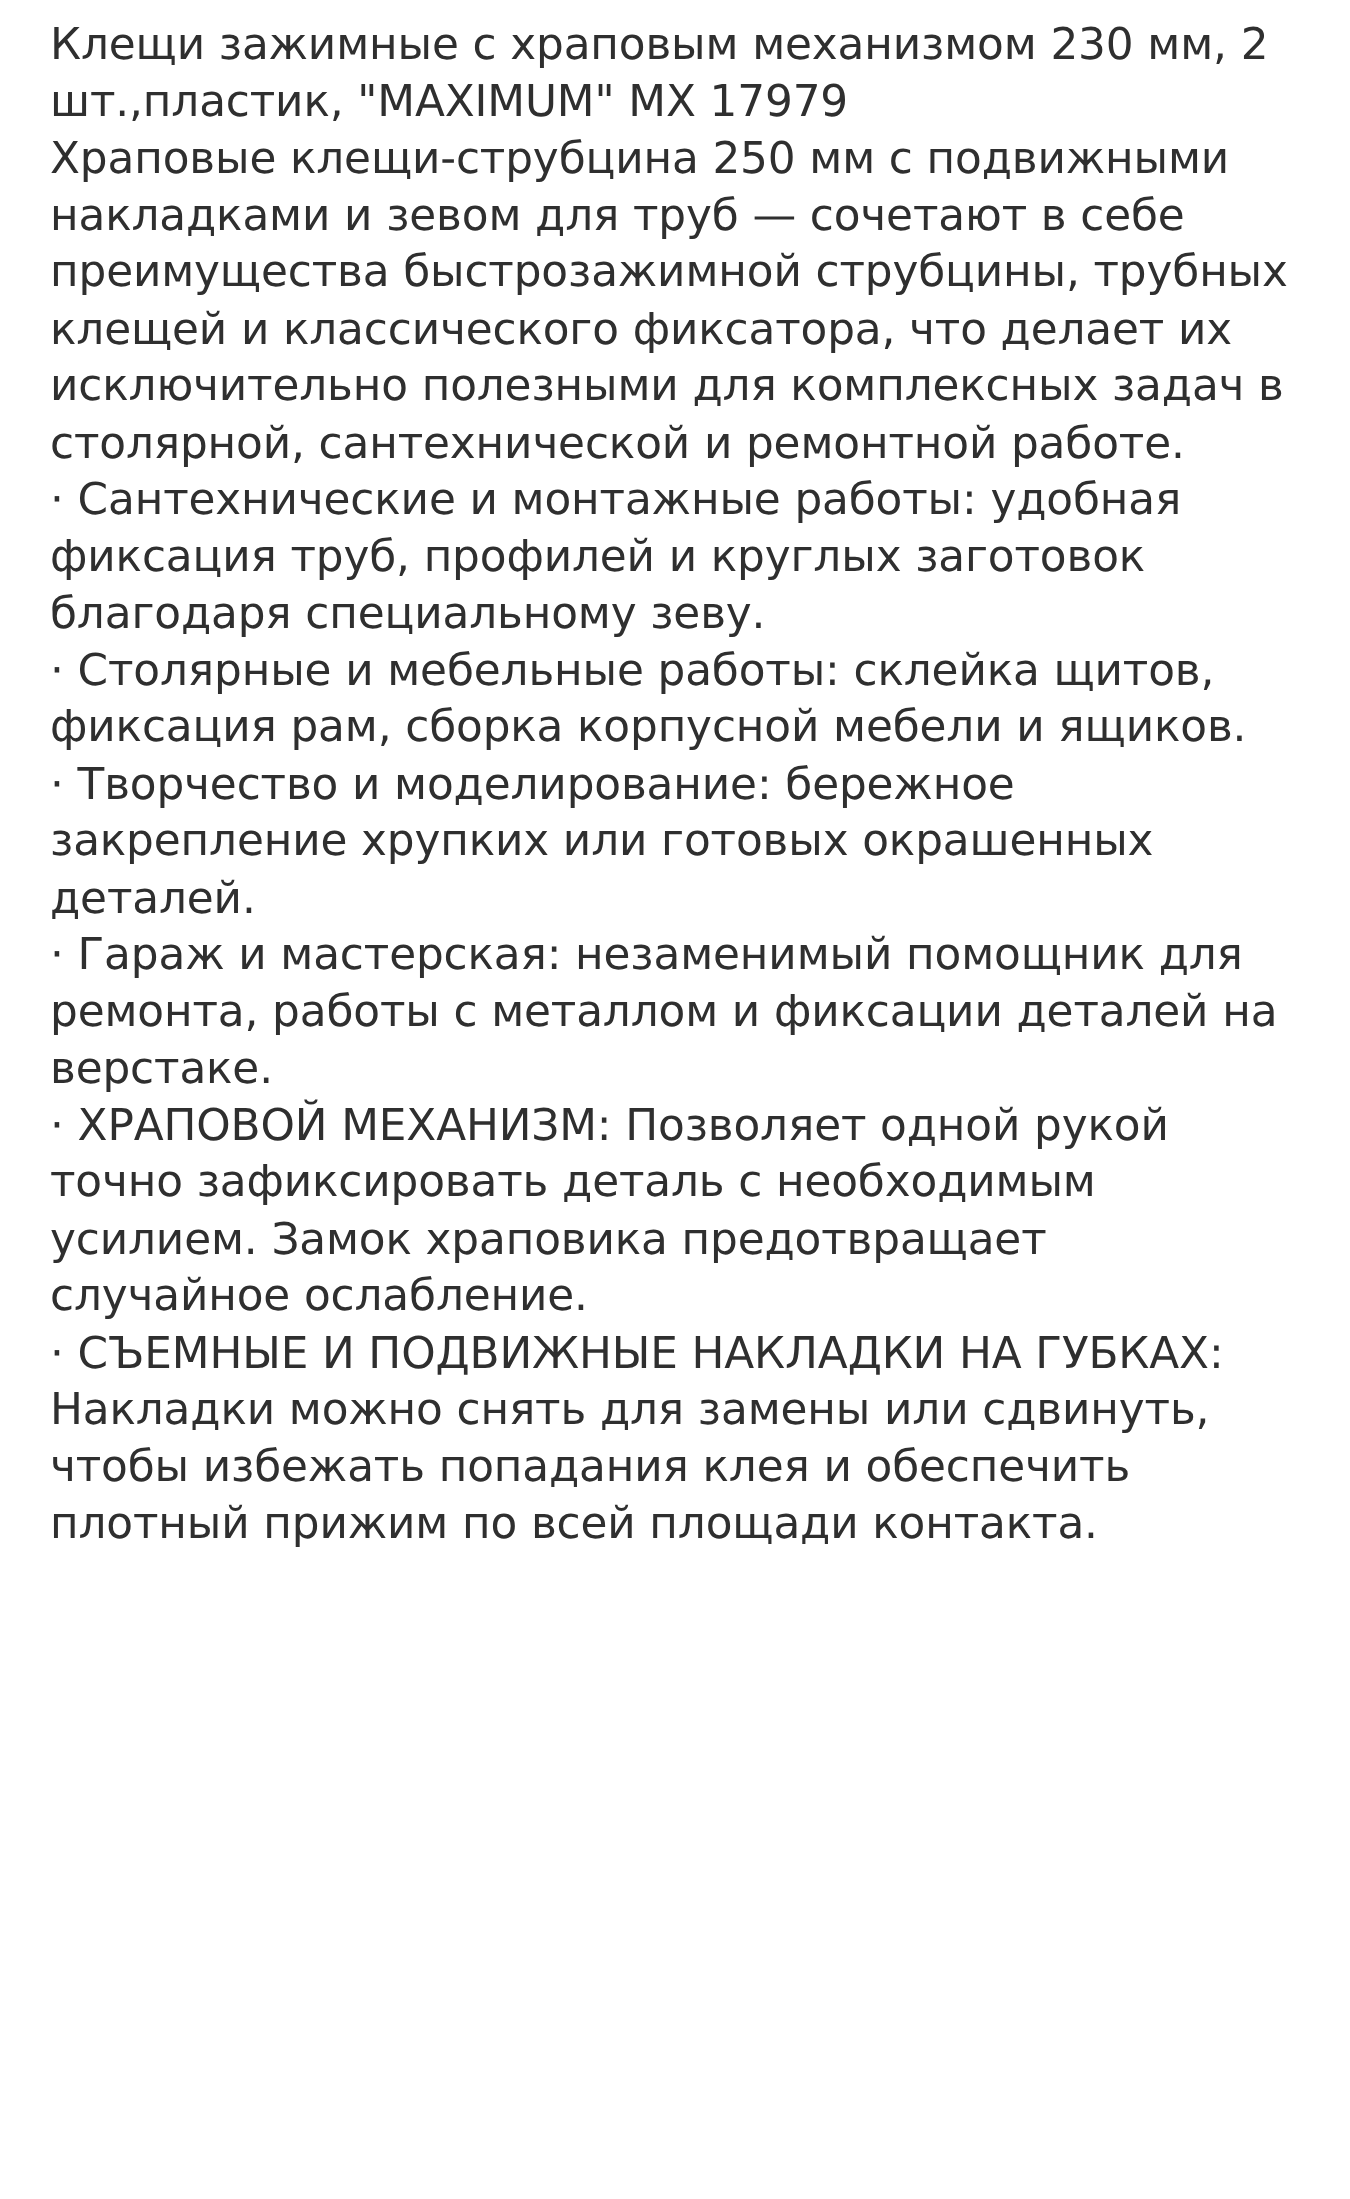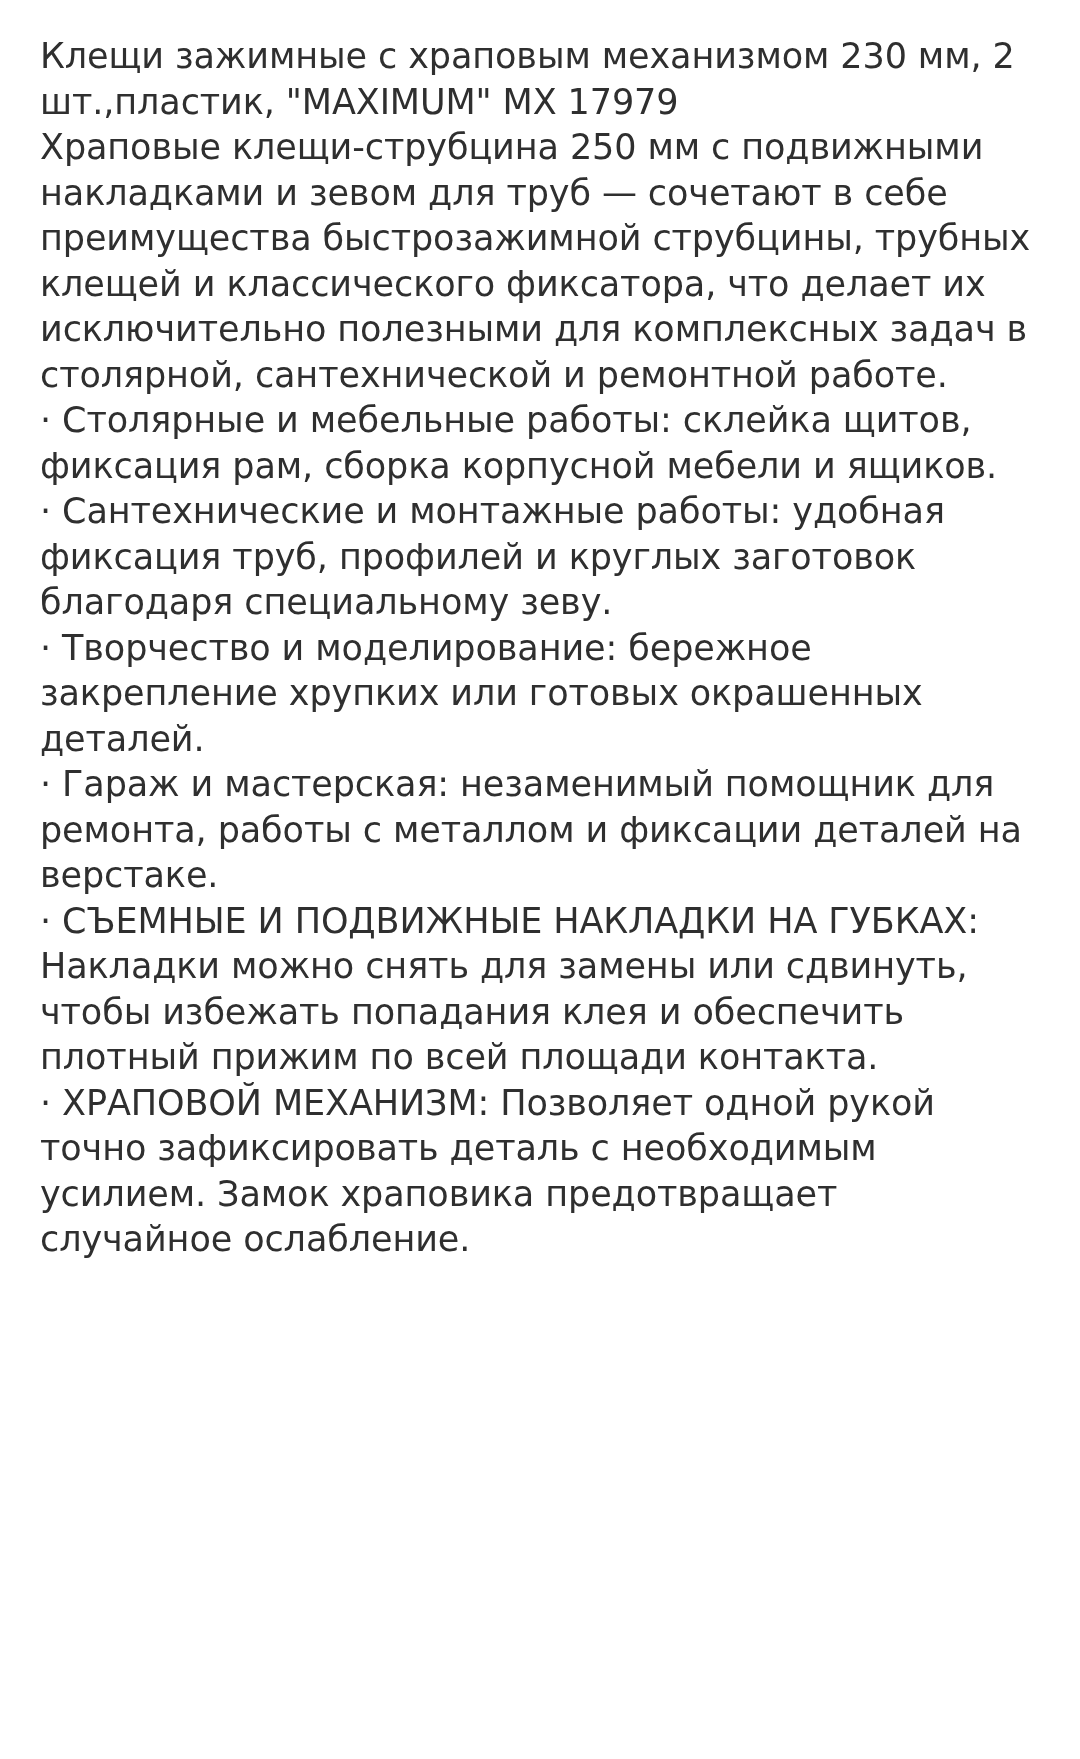--- a/index.html
+++ b/index.html
@@ -18,21 +18,20 @@
     width: 1080px;
     box-sizing: border-box;
     padding: 14px 40px 0 40px;
   }
   .product-description {
     font-size: 35px;
     line-height: 1.30;
     font-weight: 400;
     color: #2f2f2f;
     letter-spacing: -0.1px;
-    margin-top: 20px;
   }
   .para {
     margin: 0;
     padding: 0;
     white-space: pre-wrap;
   }
   .section-label {
     margin: 0;
     padding: 0;
   }
@@ -43,21 +42,21 @@
   }
 </style>
 </head>
 <body>
 
 <div class="page">
   <div class="product-description">
     <p class="para">Клещи зажимные с храповым механизмом 230 мм, 2 шт.,пластик, "MAXIMUM" MX 17979</p>
     <p class="para">Храповые клещи-струбцина 250 мм с подвижными накладками и зевом для труб — сочетают в себе преимущества быстрозажимной струбцины, трубных клещей и классического фиксатора, что делает их исключительно полезными для комплексных задач в столярной, сантехнической и ремонтной работе.</p>
 
+    <p class="bullet">· Сантехнические и монтажные работы: удобная фиксация труб, профилей и круглых заготовок благодаря специальному зеву.</p>
     <p class="bullet">· Столярные и мебельные работы: склейка щитов, фиксация рам, сборка корпусной мебели и ящиков.</p>
-    <p class="bullet">· Сантехнические и монтажные работы: удобная фиксация труб, профилей и круглых заготовок благодаря специальному зеву.</p>
     <p class="bullet">· Творчество и моделирование: бережное закрепление хрупких или готовых окрашенных деталей.</p>
     <p class="bullet">· Гараж и мастерская: незаменимый помощник для ремонта, работы с металлом и фиксации деталей на верстаке.</p>
 
+    <p class="bullet">· ХРАПОВОЙ МЕХАНИЗМ: Позволяет одной рукой точно зафиксировать деталь с необходимым усилием. Замок храповика предотвращает случайное ослабление.</p>
     <p class="bullet">· СЪЕМНЫЕ И ПОДВИЖНЫЕ НАКЛАДКИ НА ГУБКАХ: Накладки можно снять для замены или сдвинуть, чтобы избежать попадания клея и обеспечить плотный прижим по всей площади контакта.</p>
-    <p class="bullet">· ХРАПОВОЙ МЕХАНИЗМ: Позволяет одной рукой точно зафиксировать деталь с необходимым усилием. Замок храповика предотвращает случайное ослабление.</p>
   </div>
 </div>
 
 </body></html>

